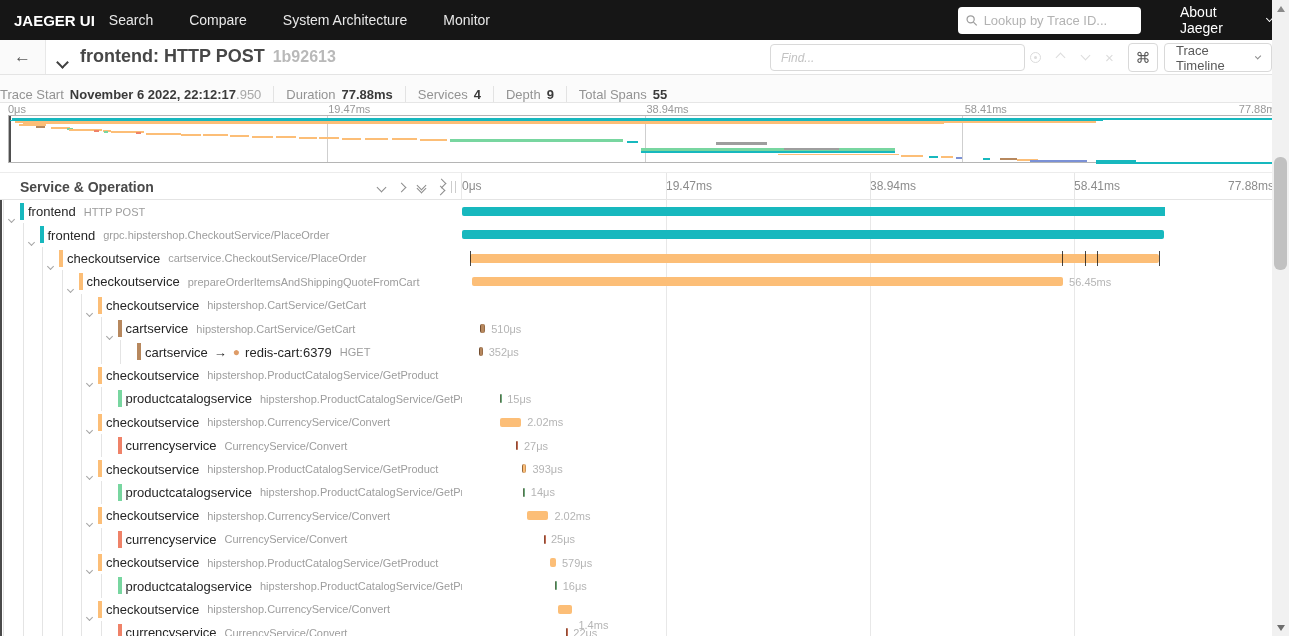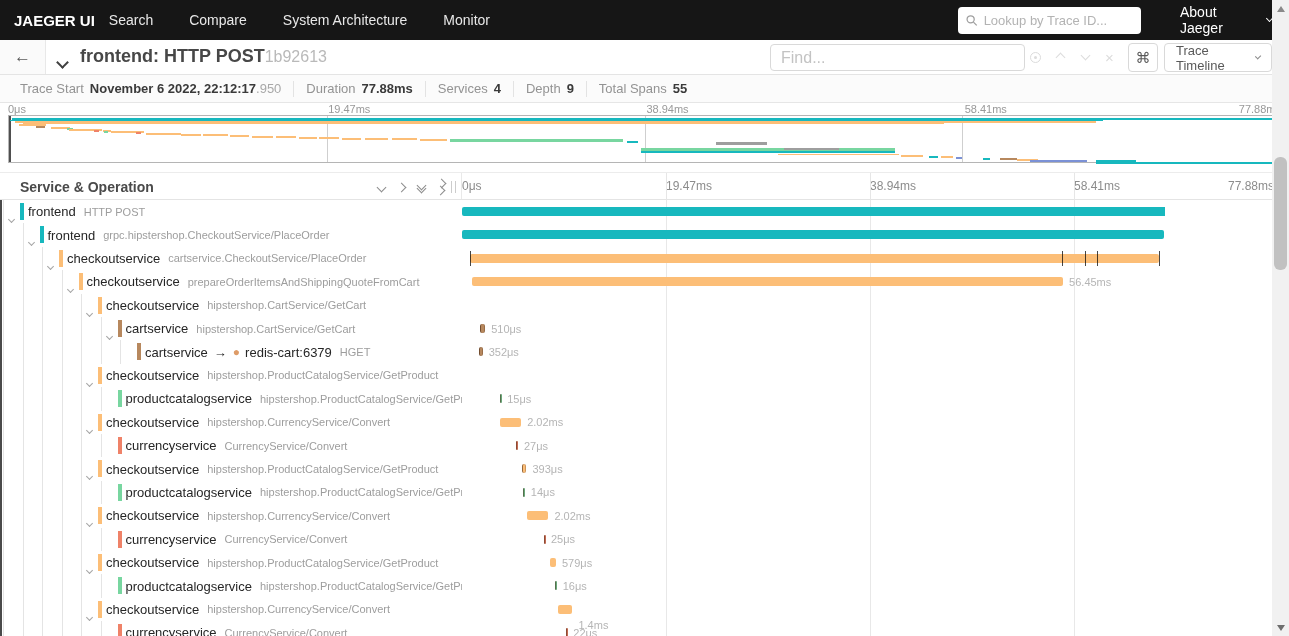--- a/index.html
+++ b/index.html
@@ -21,34 +21,34 @@
   .chev.up { transform:rotate(-135deg); }
   .chev.right { transform:rotate(-45deg); }
   .chev.sm { width:5px; height:5px; }
 
   
   .thead { position:absolute; left:0; top:40px; width:1272px; height:35px; background:#fff; border-bottom:1px solid #e4e4e4; }
   .backbtn { position:absolute; left:0; top:0; width:46px; height:34px; background:#fafafa; border-right:1px solid #e8e8e8; display:flex; align-items:center; justify-content:center; color:#595959; font-size:17px; cursor:pointer; }
   .ttl-chev { position:absolute; left:58px; top:13px; color:#404040; }
   .ttl-chev .chev { width:9px; height:9px; border-width:2px; }
   .ttl { position:absolute; left:80px; top:6px; font-size:18px; font-weight:bold; color:#474747; white-space:nowrap; }
-  .tid { font-size:16px; font-weight:normal; color:#b9b9b9; }
+  .tid { font-size:16px; font-weight:bold; color:#b9b9b9; margin-left:8px; }
   .find { position:absolute; left:770px; top:4px; width:255px; height:27px; border:1px solid #d9d9d9; border-radius:4px; display:flex; align-items:center; padding:0 10px; }
-  .find input { border:none; outline:none; width:100%; font-size:16px; color:#b91c1c; font-family:inherit; }
+  .find input { border:none; outline:none; width:100%; font-size:12px; color:#b91c1c; font-family:inherit;font-style:italic; }
   .find input::placeholder { color:#c3c3c3; }
   .findctl { position:absolute; top:0; height:35px; display:flex; align-items:center; color:#dcdcdc; }
   .targ { width:11px; height:11px; border:1.5px solid #dcdcdc; border-radius:50%; position:relative; }
   .targ::after { content:""; position:absolute; left:2.5px; top:2.5px; width:3px; height:3px; border-radius:50%; background:#dcdcdc; }
   .xglyph { font-size:15px; line-height:1; }
   .kbd { position:absolute; left:1128px; top:3px; width:30px; height:29px; border:1px solid #d9d9d9; border-radius:4px; display:flex; align-items:center; justify-content:center; font-size:15px; color:#595959; cursor:pointer; background:#fff; }
   .viewsel { position:absolute; left:1164px; top:3px; height:29px; padding:0 11px; border:1px solid #d9d9d9; border-radius:4px; display:flex; align-items:center; gap:7px; font-size:13px; color:#595959; cursor:pointer; background:#fff; }
   .viewsel .chev { color:#8c8c8c; }
 
   
-  .stats { position:absolute; left:0; top:75px; width:1272px; height:28px; background:#fbfbfb; border-bottom:1px solid #e6e6e6; display:flex; align-items:center; padding-left:20px; font-size:13px; }
+  .stats { position:absolute; left:0; top:75px; width:1272px; height:28px; background:#fbfbfb; border-bottom:1px solid #e6e6e6; display:flex; align-items:flex-end; font-size:13px; }
   .stat { display:flex; align-items:center; padding:0 12px; border-left:1px solid #e3e3e3; height:16px; white-space:nowrap; }
   .stat:first-child { border-left:none; padding-left:0; }
   .stat .lbl { color:#939393; margin-right:6px; }
   .stat .val { color:#3a3a3a; font-weight:bold; }
   .stat .sfx { color:#a8a8a8; font-weight:normal; }
 
   
   .mm-ruler { position:absolute; left:8px; top:103px; width:1273px; height:12px; }
   .mm-tick { position:absolute; top:0; font-size:11px; color:#999; white-space:nowrap; }
   .mm-canvas { position:absolute; left:8px; top:115px; width:1273px; height:48px; border:1px solid #b5b5b5; background:#fff; }

